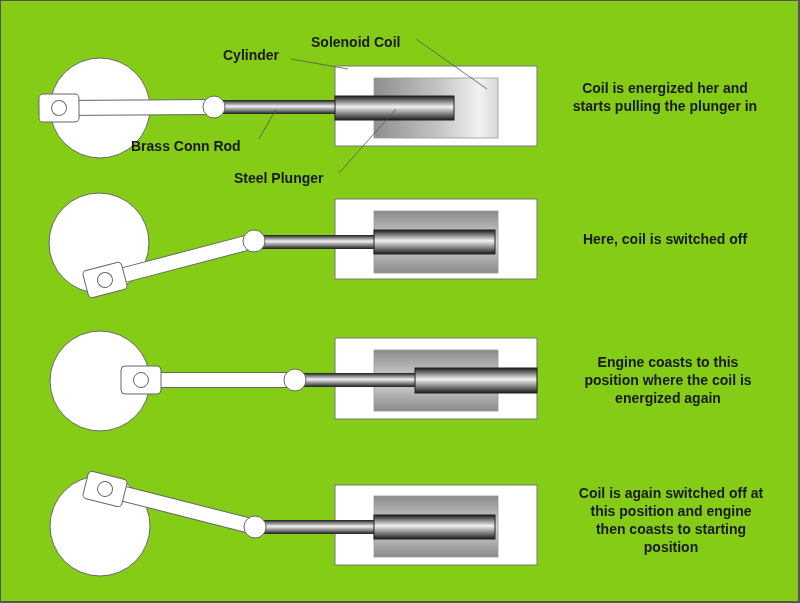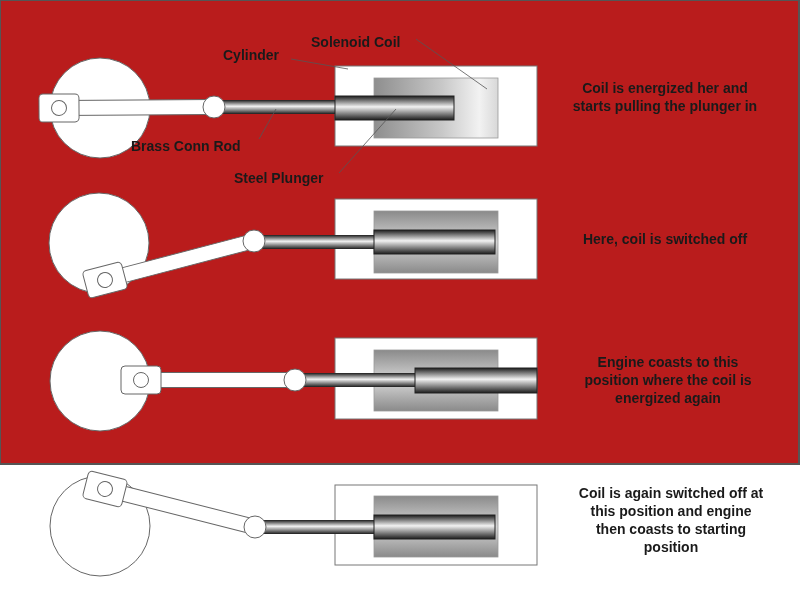--- a/index.html
+++ b/index.html
@@ -1,20 +1,20 @@
 <!DOCTYPE html>
 <html><head>
 <meta charset="utf-8">
 <style>
   html, body { margin: 0; padding: 0; background: #ffffff; }
   body { width: 800px; height: 603px; overflow: hidden; }
   #stage {
-    position: relative; width: 800px; height: 465px;
+    position: relative; width: 800px; height: 603px;
     box-sizing: border-box; border: 2px solid #555555; border-top-width: 1px; border-left-width: 1px;
-    background: #b91c1c;
+    background: #84cc16;
   }
   svg { position: absolute; left: 0; top: 0; }
   .lbl { font-family: "Liberation Sans", sans-serif; font-weight: bold; font-size: 14px; fill: #1a1a1a; }
   .cap { font-family: "Liberation Sans", sans-serif; font-weight: bold; font-size: 14px; fill: #1a1a1a; }
 </style>
 </head>
 <body>
 
 <div id="stage">
 <svg width="800" height="603" viewBox="0 0 800 603">

